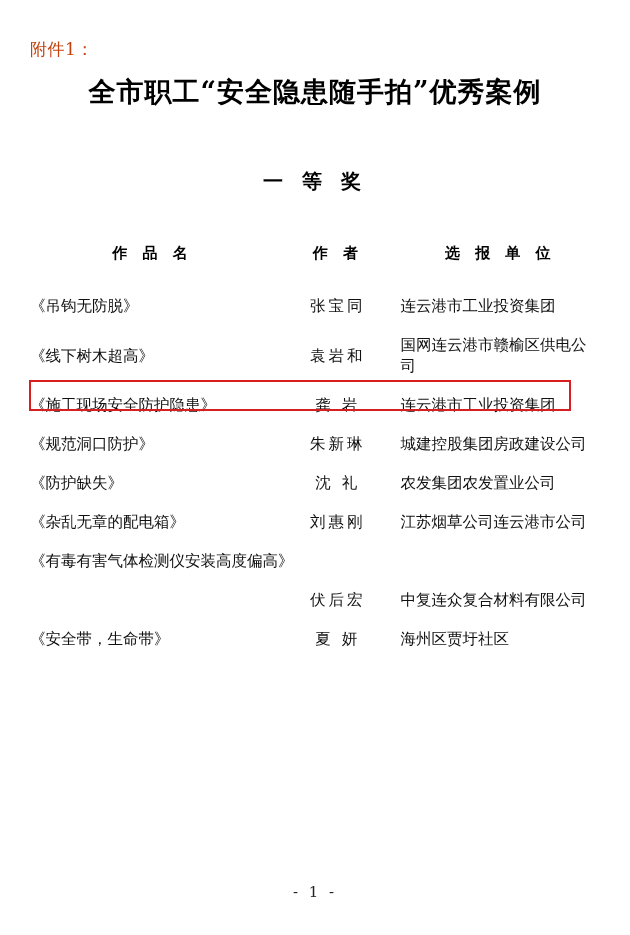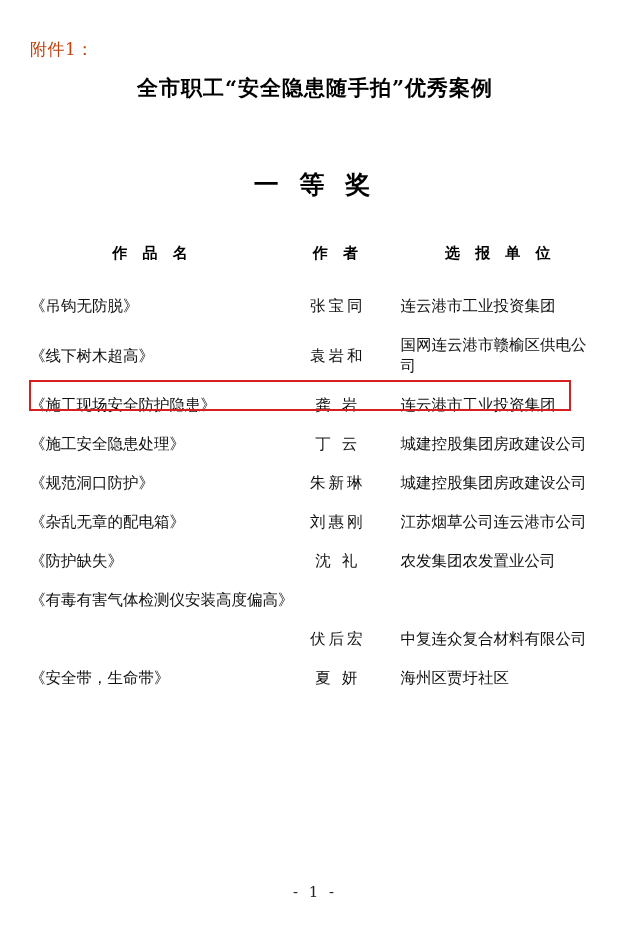--- a/index.html
+++ b/index.html
@@ -30,32 +30,32 @@
     letter-spacing: 0.5px;
     color: #c2410c;
     margin-top: 20px;
   }
   .doc-title {
     position: absolute;
     left: 0;
     right: 0;
     top: 74px;
     text-align: center;
-    font-size: 21px;
+    font-size: 27px;
     font-weight: bold;
     letter-spacing: 1px;
     color: #000000;
   }
   .award-level {
     position: absolute;
     left: 0;
     right: 0;
     top: 168px;
     text-align: center;
-    font-size: 25px;
+    font-size: 20px;
     font-weight: bold;
     letter-spacing: 6px;
     color: #000000;
   }
   .table-wrap {
     position: absolute;
     left: 30px;
     top: 238px;
     width: 570px;
   }
@@ -159,39 +159,34 @@
           <td class="work">《线下树木超高》</td>
           <td class="author">袁岩和</td>
           <td class="unit">国网连云港市赣榆区供电公司</td>
         </tr>
         <tr class="row-highlight">
           <td class="work">《施工现场安全防护隐患》</td>
           <td class="author">龚 岩</td>
           <td class="unit">连云港市工业投资集团</td>
         </tr>
         <tr>
-          <td class="work">《施工安全隐患处理》</td>
-          <td class="author">丁 云</td>
-          <td class="unit">城建控股集团房政建设公司</td>
-        </tr>
-        <tr>
           <td class="work">《规范洞口防护》</td>
           <td class="author">朱新琳</td>
           <td class="unit">城建控股集团房政建设公司</td>
         </tr>
         <tr>
+          <td class="work">《防护缺失》</td>
+          <td class="author">沈 礼</td>
+          <td class="unit">农发集团农发置业公司</td>
+        </tr>
+        <tr>
           <td class="work">《杂乱无章的配电箱》</td>
           <td class="author">刘惠刚</td>
           <td class="unit">江苏烟草公司连云港市公司</td>
         </tr>
-        <tr>
-          <td class="work">《防护缺失》</td>
-          <td class="author">沈 礼</td>
-          <td class="unit">农发集团农发置业公司</td>
-        </tr>
         <tr class="long-title">
           <td class="work" colspan="2">《有毒有害气体检测仪安装高度偏高》</td>
           <td class="unit"></td>
         </tr>
         <tr>
           <td class="work"></td>
           <td class="author">伏后宏</td>
           <td class="unit">中复连众复合材料有限公司</td>
         </tr>
         <tr>

